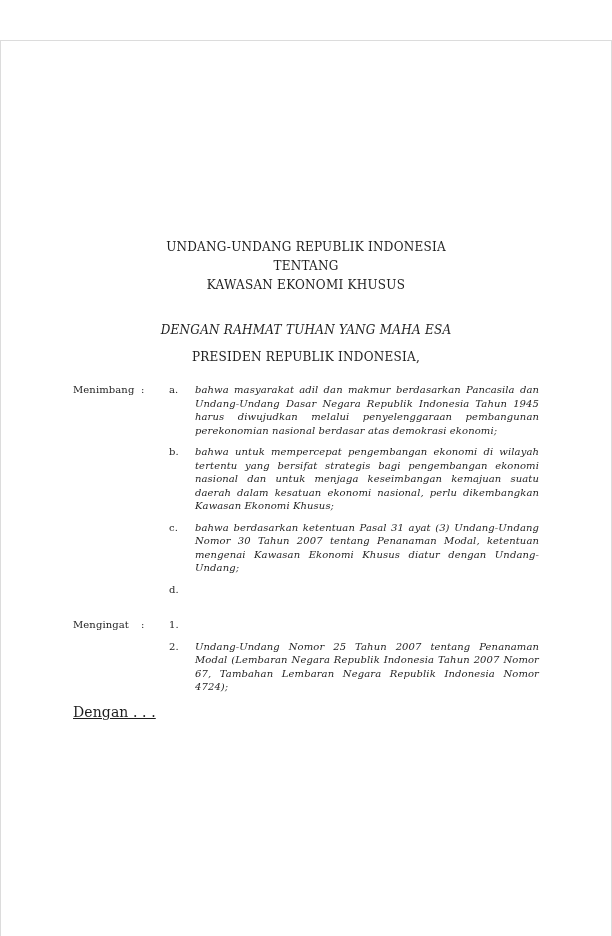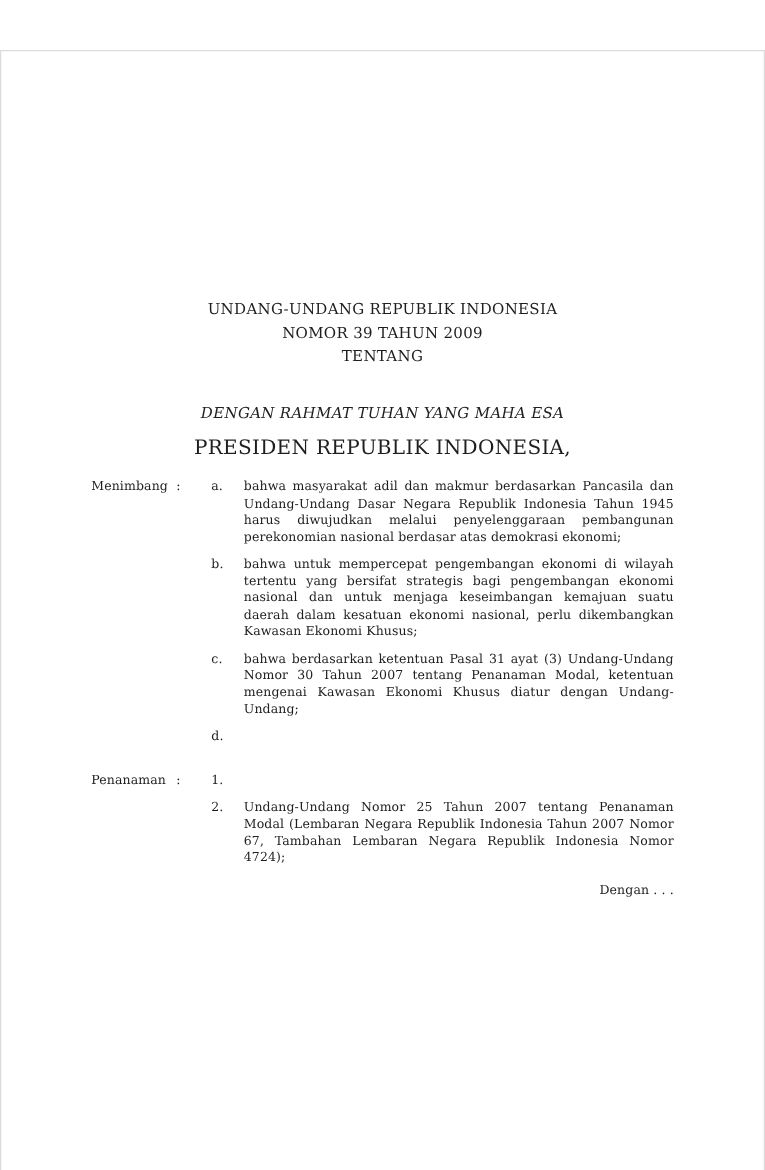--- a/index.html
+++ b/index.html
@@ -38,21 +38,21 @@
     text-align: center;
     font-size: 12px;
     line-height: 19px;
     letter-spacing: 0.25px;
     font-style: italic;
   }
   .issuer {
     margin: 0;
     margin-top: 8px;
     text-align: center;
-    font-size: 16px;
+    font-size: 12px;
     line-height: 19px;
     letter-spacing: 0.25px;
   }
   
   .section {
     margin-top: 16px;
   }
   .section + .section {
     margin-top: 22px;
   }
@@ -67,40 +67,42 @@
   .clause-row:last-child {
     margin-bottom: 0;
   }
   .clause-label,
   .clause-sep,
   .clause-marker {
     text-align: left;
   }
   .clause-text {
     text-align: justify;
+    font-style: italic;
   }
   
   .catchword {
     margin: 0;
     margin-top: 12px;
-    font-size: 10px;
+    font-size: 14px;
     line-height: 13.5px;
-    text-align: right;
+    text-align: left;
     letter-spacing: 0.1px;
+    text-decoration: underline;
   }
 </style>
 </head>
 <body>
 
 <div class="page">
 
   <div class="heading">
     <p>UNDANG-UNDANG REPUBLIK INDONESIA</p>
-    <p>NOMOR 39 TAHUN 2009</p>
     <p>TENTANG</p>
+    <p>KAWASAN EKONOMI KHUSUS</p>
   </div>
 
   <p class="invocation">DENGAN RAHMAT TUHAN YANG MAHA ESA</p>
   <p class="issuer">PRESIDEN REPUBLIK INDONESIA,</p>
 
   <div class="section">
     <div class="clause-row">
       <span class="clause-label">Menimbang</span>
       <span class="clause-sep">:</span>
       <span class="clause-marker">a.</span>
@@ -120,21 +122,21 @@
     </div>
     <div class="clause-row">
       <span class="clause-label"></span>
       <span class="clause-sep"></span>
       <span class="clause-marker">d.</span>
     </div>
   </div>
 
   <div class="section">
     <div class="clause-row">
-      <span class="clause-label">Penanaman</span>
+      <span class="clause-label">Mengingat</span>
       <span class="clause-sep">:</span>
       <span class="clause-marker">1.</span>
     </div>
     <div class="clause-row">
       <span class="clause-label"></span>
       <span class="clause-sep"></span>
       <span class="clause-marker">2.</span>
       <span class="clause-text">Undang-Undang Nomor 25 Tahun 2007 tentang Penanaman Modal (Lembaran Negara Republik Indonesia Tahun 2007 Nomor 67, Tambahan Lembaran Negara Republik Indonesia Nomor 4724);</span>
     </div>
   </div>

